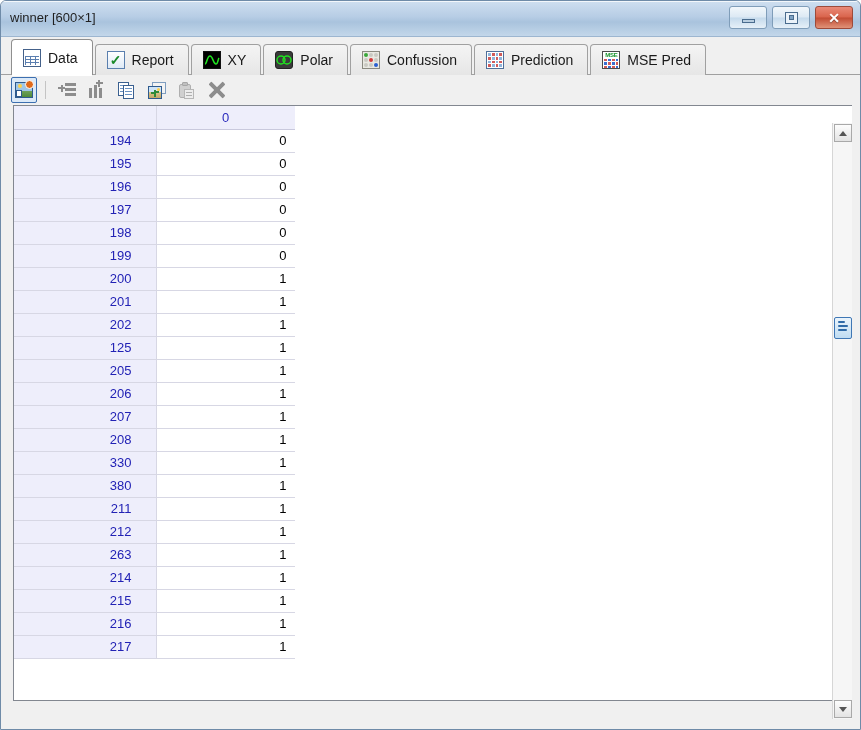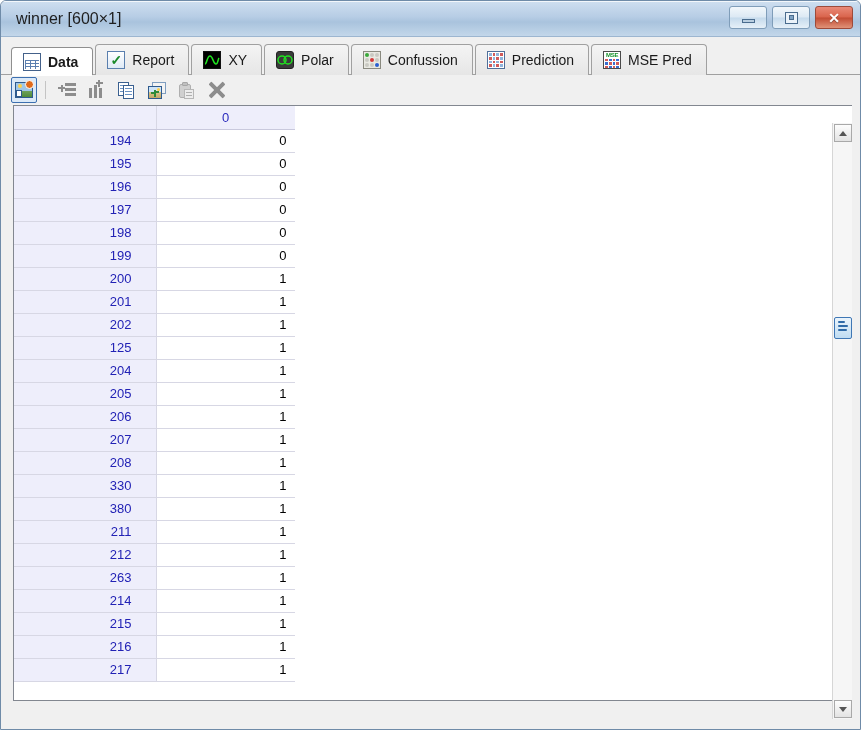--- a/index.html
+++ b/index.html
@@ -38,23 +38,23 @@
   .titlebar-inner-hl {
     position: absolute;
     left: 1px; right: 1px; top: 0;
     height: 1px;
     background: rgba(255,255,255,0.75);
     border-radius: 5px 5px 0 0;
     pointer-events: none;
   }
   .title-text {
     position: absolute;
-    left: 15px;
+    left: 9px;
     top: 9px;
-    font-size: 16px;
+    font-size: 13px;
     color: #1f1f1f;
     white-space: nowrap;
   }
   .win-buttons {
     position: absolute;
     right: 7px;
     top: 5px;
     display: flex;
     gap: 5px;
   }
@@ -130,25 +130,25 @@
     background: linear-gradient(to bottom, #f4f4f4 0%, #e6e6e6 100%);
     border: 1px solid #a0a0a0;
     border-bottom: none;
     border-radius: 4px 4px 0 0;
     margin-right: 2px;
     font-size: 14px;
     color: #1a1a1a;
     z-index: 1;
   }
   .tab.active {
-    height: 28px;
+    height: 36px;
     background: #ffffff;
     border-color: #8f8f8f;
     z-index: 3;
-    font-weight: bold;
+    font-weight: normal;
   }
   .tab.active::after {
     content: "";
     position: absolute;
     left: 0; right: 0; bottom: -1px;
     height: 2px;
     background: #ffffff;
   }
   .tab-label { white-space: nowrap; }
 
@@ -702,24 +702,20 @@
             </tr>
             <tr>
               <td class="rowhdr">202</td>
               <td class="cell">1</td>
             </tr>
             <tr>
               <td class="rowhdr">125</td>
               <td class="cell">1</td>
             </tr>
             <tr>
-              <td class="rowhdr">204</td>
-              <td class="cell">1</td>
-            </tr>
-            <tr>
               <td class="rowhdr">205</td>
               <td class="cell">1</td>
             </tr>
             <tr>
               <td class="rowhdr">206</td>
               <td class="cell">1</td>
             </tr>
             <tr>
               <td class="rowhdr">207</td>
               <td class="cell">1</td>

